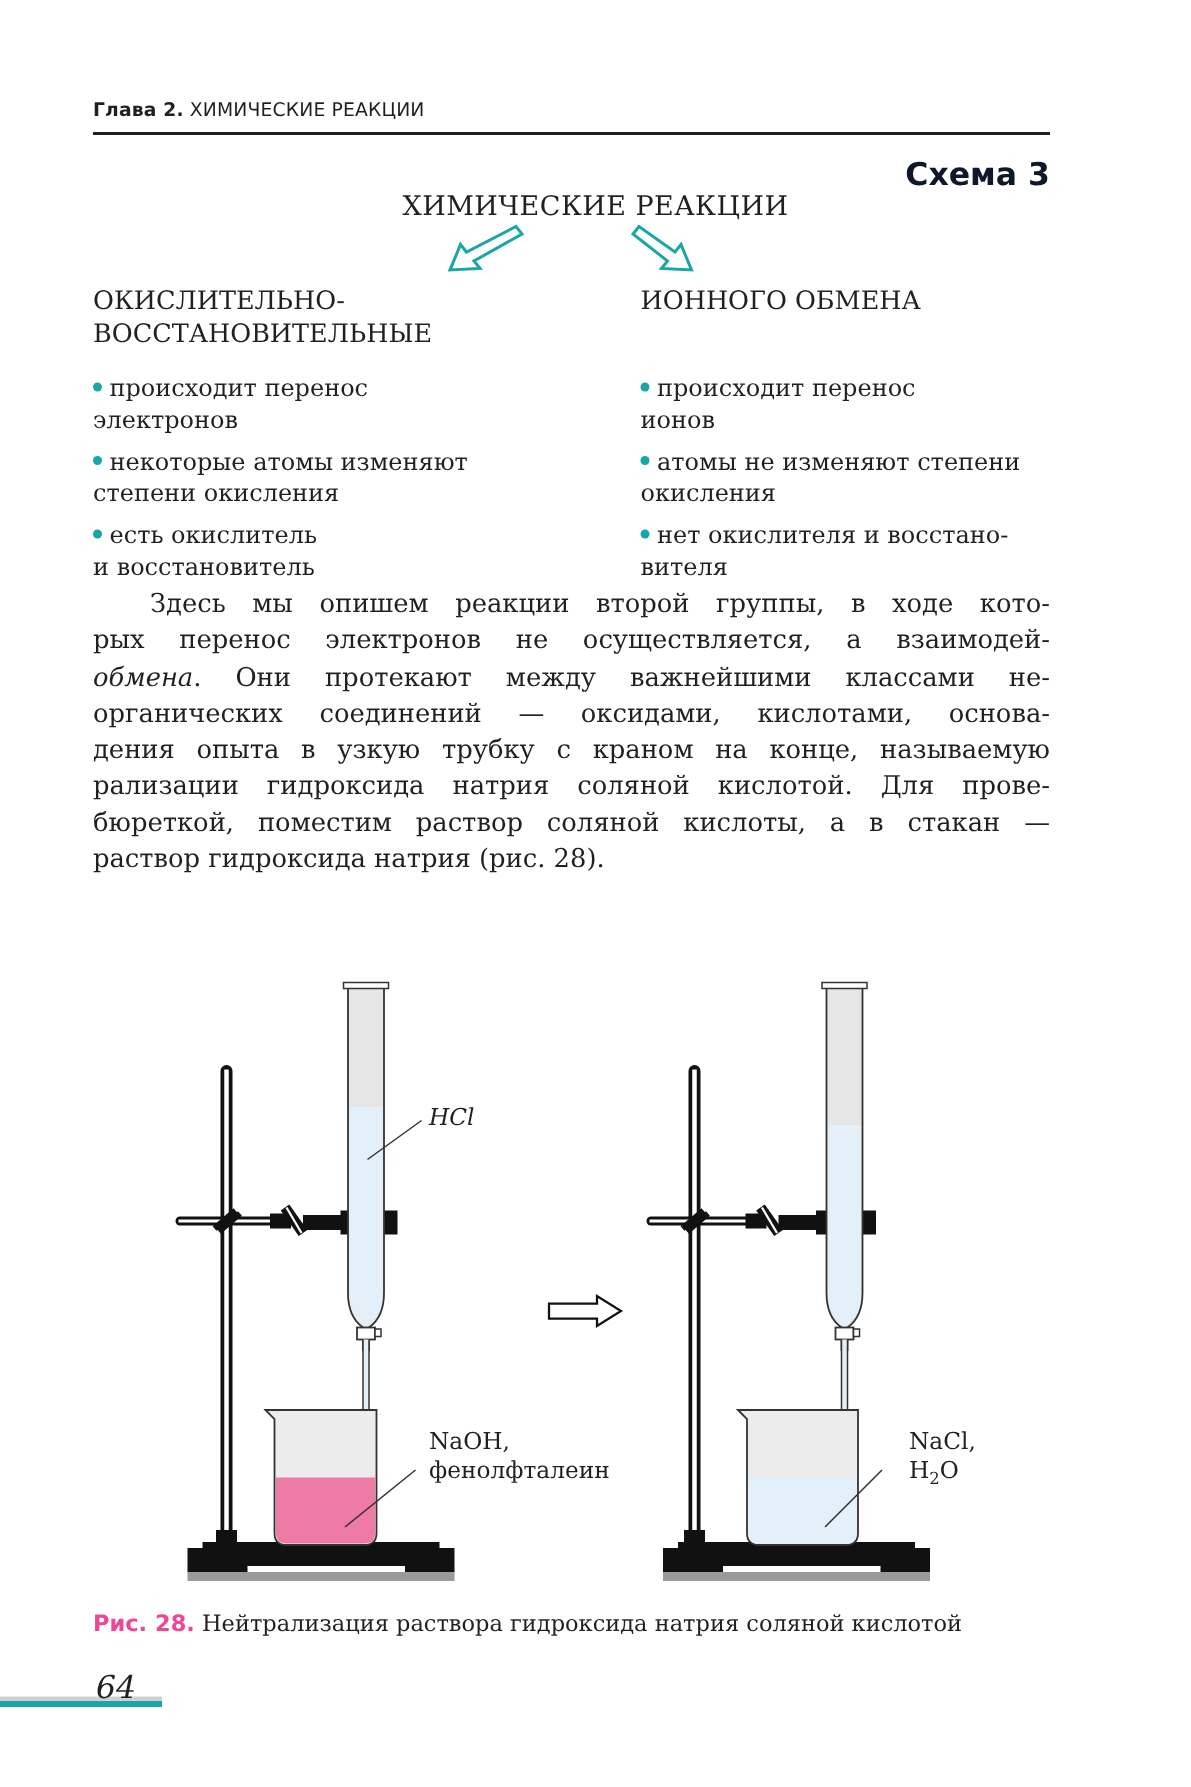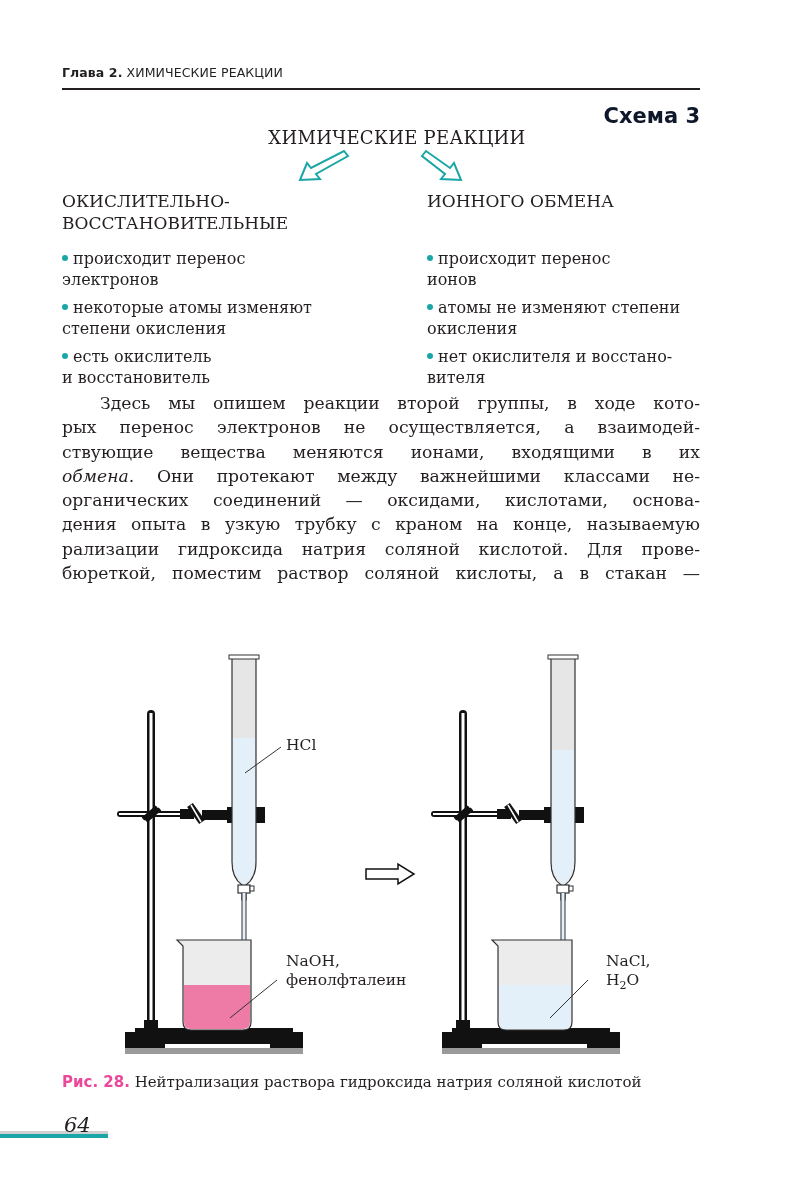--- a/index.html
+++ b/index.html
@@ -84,26 +84,26 @@
   </div>
   <div class="bullet-item">
     <div><span class="dot"></span><span>нет окислителя и восстано-</span></div>
     <div>вителя</div>
   </div>
 </div>
 
 <div class="para">
   <span class="line indent">Здесь мы опишем реакции второй группы, в ходе кото-</span>
   <span class="line">рых перенос электронов не осуществляется, а взаимодей-</span>
-  <span class="line">ствующие вещества меняются ионами, входящими в их</span>
   <span class="line"><i>обмена</i><span>. Они протекают между важнейшими классами не-</span></span>
   <span class="line">органических соединений — оксидами, кислотами, основа-</span>
   <span class="line">дения опыта в узкую трубку с краном на конце, называемую</span>
   <span class="line">рализации гидроксида натрия соляной кислотой. Для прове-</span>
   <span class="line">бюреткой, поместим раствор соляной кислоты, а в стакан —</span>
+  <span class="line last">раствор гидроксида натрия (рис. 28).</span>
 </div>
 
 <div class="figure">
   <svg width="600" height="410" viewBox="0 0 600 410">
 
     <g>
 
       <rect x="15" y="382" width="178" height="16" fill="#111"></rect>
       <rect x="25" y="378" width="158" height="8" fill="#111"></rect>
       <rect x="55" y="394" width="105" height="4" fill="#fff"></rect>
@@ -172,21 +172,21 @@
       <rect x="142" y="236" width="4" height="5" fill="#fff" stroke="#333" stroke-width="1"></rect>
       <path d="M134,243 L134,322 L136,327 L138,322 L138,243" fill="#e3f0fa" stroke="#333" stroke-width="1"></path>
       <ellipse cx="136" cy="340" rx="2" ry="4" fill="#fff" stroke="#333" stroke-width="0.8"></ellipse>
       <ellipse cx="136" cy="357" rx="2" ry="4" fill="#fff" stroke="#333" stroke-width="0.8"></ellipse>
       <path d="M65,290 L71,296 L71,372 Q71,380 79,380 L137,380 Q145,380 145,372 L145,290 Z" fill="#ececec" stroke="#333" stroke-width="1.2"></path>
       <path d="M72,335 L144,335 L144,372 Q144,379 137,379 L79,379 Q72,379 72,372 Z" fill="#e3f0fa"></path>
       <line x1="123" y1="368" x2="161" y2="330" stroke="#333" stroke-width="1"></line>
     </g>
   </svg>
 
-  <div class="fig-label" style="left:176px; top:86px;">HCl</div>
+  <div class="fig-label" style="left:176px; top:86px;font-style:italic;">HCl</div>
   <div class="fig-label" style="left:176px; top:302px;">
     <div>NaOH,</div>
     <div>фенолфталеин</div>
   </div>
   <div class="fig-label" style="left:496px; top:302px;">
     <div>NaCl,</div>
     <div><span>H</span><sub style="font-size:11px">2</sub><span>O</span></div>
   </div>
 </div>
 

